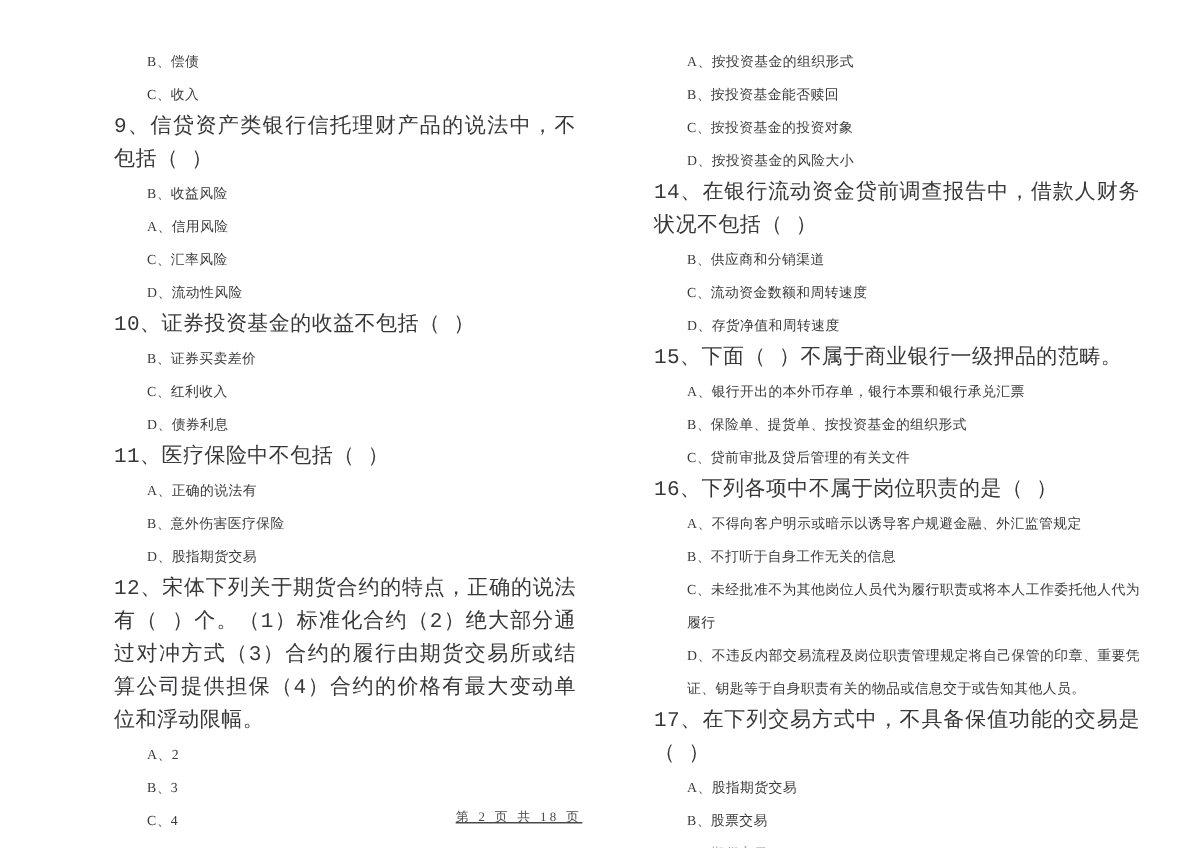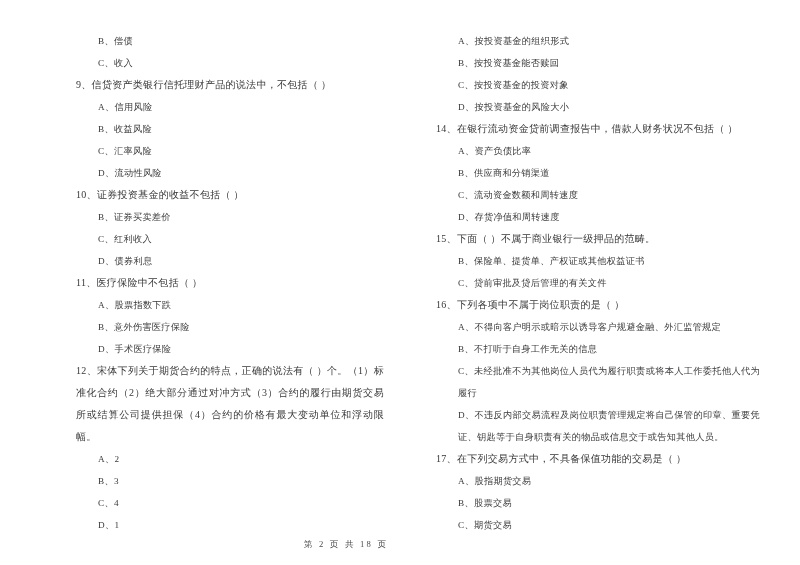--- a/index.html
+++ b/index.html
@@ -28,26 +28,27 @@
     align-items: flex-start;
   }
   .col {
     width: 50%;
     box-sizing: border-box;
   }
   .col-left { padding-right: 14px; padding-left: 48px; }
   .col-right { padding-left: 38px; padding-right: 8px; }
 
   .q-stem {
-    font-size: 10px;
+    font-size: 14px;
     line-height: 22px;
     color: #38383a;
     text-align: justify;
     letter-spacing: 0.3px;
     white-space: normal;
+    font-family: Liberation Mono, monospace;
   }
   .q-stem-indent {
     text-indent: 0;
   }
   .opt {
     font-size: 9.2px;
     line-height: 22px;
     color: #3a3a3c;
     padding-left: 22px;
     letter-spacing: 0.3px;
@@ -55,61 +56,62 @@
   }
   .footer {
     position: absolute;
     bottom: 14px;
     left: 0;
     width: 692px;
     text-align: center;
     font-size: 8.6px;
     color: #4a4a4a;
     letter-spacing: 2.2px;
+    text-decoration: underline;
   }
 </style>
 </head>
 <body>
 
 <div class="page">
   <div class="columns">
     <div class="col col-left" id="left-col">
         <div class="opt">B、偿债</div>
         <div class="opt">C、收入</div>
         <div class="q-stem q-stem-indent">9、信贷资产类银行信托理财产品的说法中，不包括（    ）</div>
+        <div class="opt">B、收益风险</div>
         <div class="opt">A、信用风险</div>
-        <div class="opt">B、收益风险</div>
         <div class="opt">C、汇率风险</div>
         <div class="opt">D、流动性风险</div>
         <div class="q-stem q-stem-indent">10、证券投资基金的收益不包括（    ）</div>
         <div class="opt">B、证券买卖差价</div>
         <div class="opt">C、红利收入</div>
         <div class="opt">D、债券利息</div>
         <div class="q-stem q-stem-indent">11、医疗保险中不包括（    ）</div>
-        <div class="opt">A、股票指数下跌</div>
+        <div class="opt">A、正确的说法有</div>
         <div class="opt">B、意外伤害医疗保险</div>
-        <div class="opt">D、手术医疗保险</div>
+        <div class="opt">D、股指期货交易</div>
         <div class="q-stem q-stem-indent">12、宋体下列关于期货合约的特点，正确的说法有（    ）个。（1）标准化合约（2）绝大部分通过对冲方式（3）合约的履行由期货交易所或结算公司提供担保（4）合约的价格有最大变动单位和浮动限幅。</div>
         <div class="opt">A、2</div>
         <div class="opt">B、3</div>
         <div class="opt">C、4</div>
         <div class="opt">D、1</div>
       </div>
     <div class="col col-right" id="right-col">
         <div class="opt">A、按投资基金的组织形式</div>
         <div class="opt">B、按投资基金能否赎回</div>
         <div class="opt">C、按投资基金的投资对象</div>
         <div class="opt">D、按投资基金的风险大小</div>
         <div class="q-stem q-stem-indent">14、在银行流动资金贷前调查报告中，借款人财务状况不包括（    ）</div>
-        <div class="opt">A、资产负债比率</div>
         <div class="opt">B、供应商和分销渠道</div>
         <div class="opt">C、流动资金数额和周转速度</div>
         <div class="opt">D、存货净值和周转速度</div>
         <div class="q-stem q-stem-indent">15、下面（    ）不属于商业银行一级押品的范畴。</div>
-        <div class="opt">B、保险单、提货单、产权证或其他权益证书</div>
+        <div class="opt">A、银行开出的本外币存单，银行本票和银行承兑汇票</div>
+        <div class="opt">B、保险单、提货单、按投资基金的组织形式</div>
         <div class="opt">C、贷前审批及贷后管理的有关文件</div>
         <div class="q-stem q-stem-indent">16、下列各项中不属于岗位职责的是（    ）</div>
         <div class="opt">A、不得向客户明示或暗示以诱导客户规避金融、外汇监管规定</div>
         <div class="opt">B、不打听于自身工作无关的信息</div>
         <div class="opt">C、未经批准不为其他岗位人员代为履行职责或将本人工作委托他人代为履行</div>
         <div class="opt">D、不违反内部交易流程及岗位职责管理规定将自己保管的印章、重要凭证、钥匙等于自身职责有关的物品或信息交于或告知其他人员。</div>
         <div class="q-stem q-stem-indent">17、在下列交易方式中，不具备保值功能的交易是（    ）</div>
         <div class="opt">A、股指期货交易</div>
         <div class="opt">B、股票交易</div>
         <div class="opt">C、期货交易</div>

